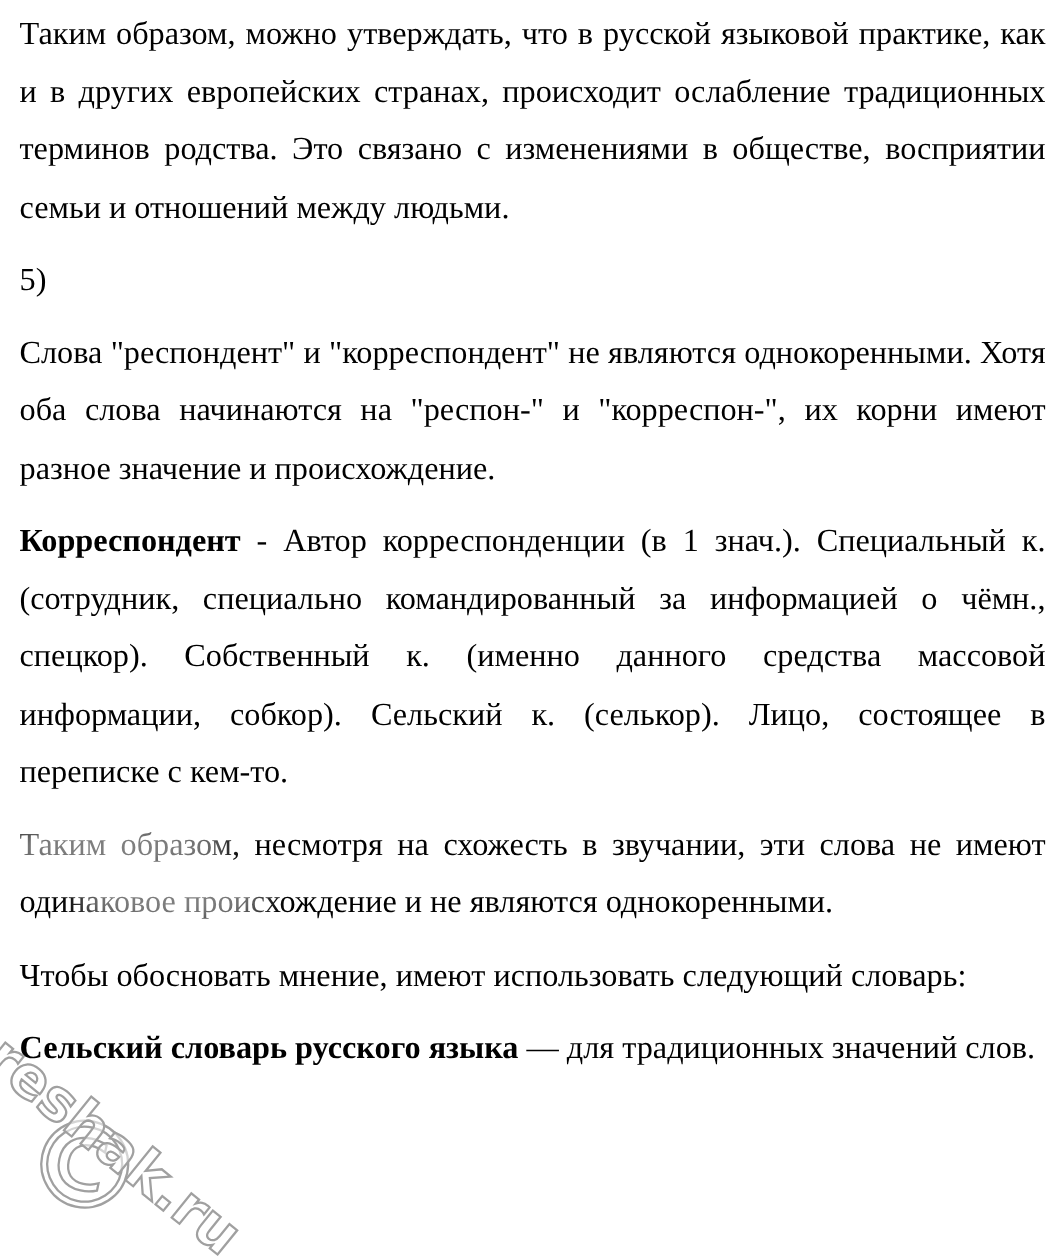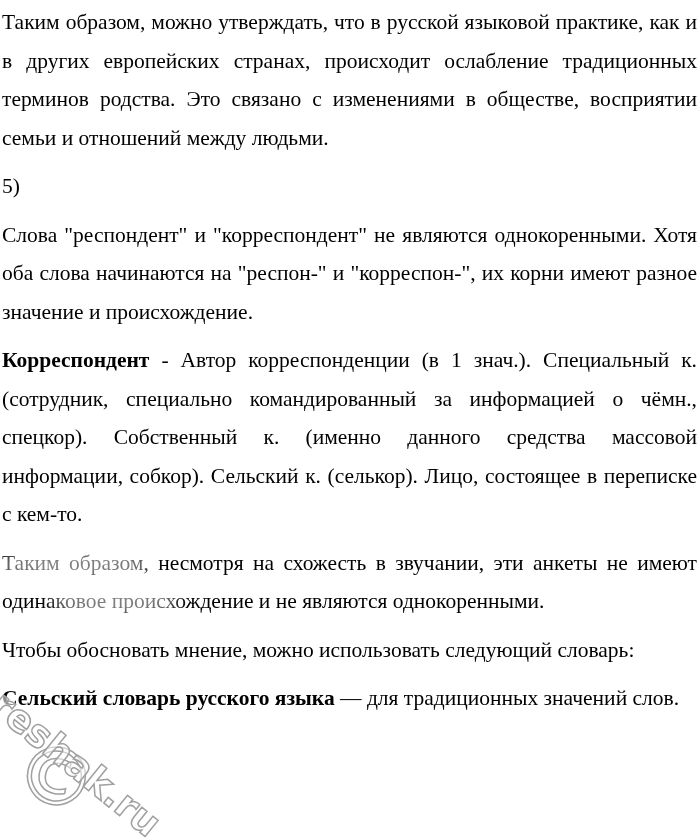--- a/index.html
+++ b/index.html
@@ -10,21 +10,21 @@
   body {
     width: 700px;
     height: 840px;
     overflow: hidden;
     position: relative;
     font-family: "Liberation Serif", "DejaVu Serif", serif;
   }
   .page {
     box-sizing: border-box;
     width: 700px;
-    padding: 3px 3px 0 2px;
+    padding: 3px 3px 0 13px;
     color: #000000;
     font-size: 21.5px;
     line-height: 38.5px;
     text-align: justify;
   }
   .para {
     margin: 0 0 10px 0;
   }
   .term {
     font-weight: bold;
@@ -77,23 +77,23 @@
 
   <p class="para"><span>Таким образом, можно утверждать, что в русской языковой практике, как и в других европейских странах, происходит ослабление традиционных терминов родства. Это связано с изменениями в обществе, восприятии семьи и отношений между людьми.</span></p>
 
   <p class="para"><span>5)</span></p>
 
   <p class="para"><span>Слова "респондент" и "корреспондент" не являются однокоренными. Хотя оба слова начинаются на "респон-" и "корреспон-", их корни имеют разное значение и происхождение.</span></p>
 
 
   <p class="para"><b class="term">Корреспондент</b><span> - Автор корреспонденции (в 1 знач.). Специальный к. (сотрудник, специально командированный за информацией о чёмн., спецкор). Собственный к. (именно данного средства массовой информации, собкор). Сельский к. (селькор). Лицо, состоящее в переписке с кем-то.</span></p>
 
-  <p class="para"><span>Таким образом, несмотря на схожесть в звучании, эти анкеты не имеют одинаковое происхождение и не являются однокоренными.</span></p>
+  <p class="para"><span>Таким образом, несмотря на схожесть в звучании, эти слова не имеют одинаковое происхождение и не являются однокоренными.</span></p>
 
-  <p class="para"><span>Чтобы обосновать мнение, можно использовать следующий словарь:</span></p>
+  <p class="para"><span>Чтобы обосновать мнение, имеют использовать следующий словарь:</span></p>
 
   <p class="para"><b class="term">Сельский словарь русского языка</b><span> — для традиционных значений слов.</span></p>
 
 </div>
 
 <div class="fade fade-1"></div>
 <div class="fade fade-2"></div>
 <div class="fade fade-3"></div>
 <span class="wm-c">©</span>
 <span class="wm-text">reshak.ru</span>

